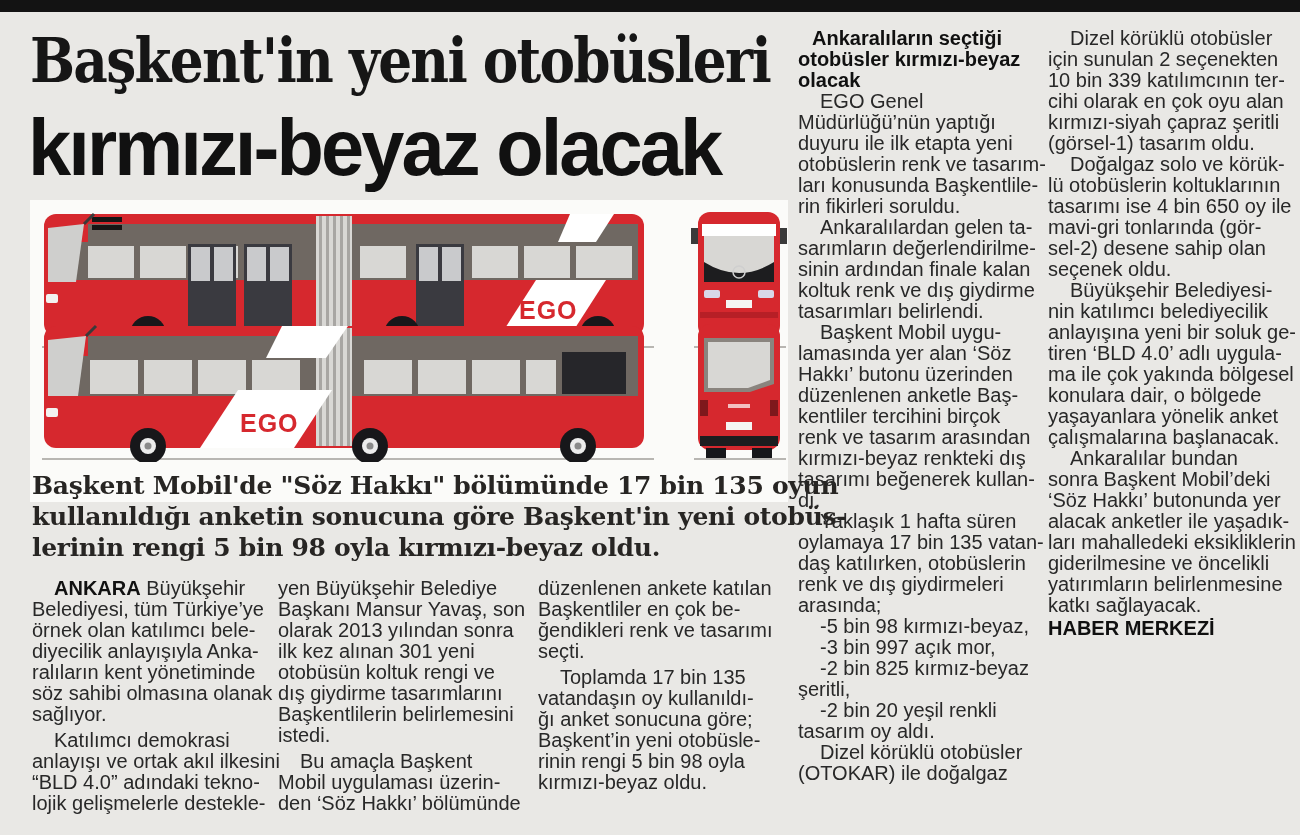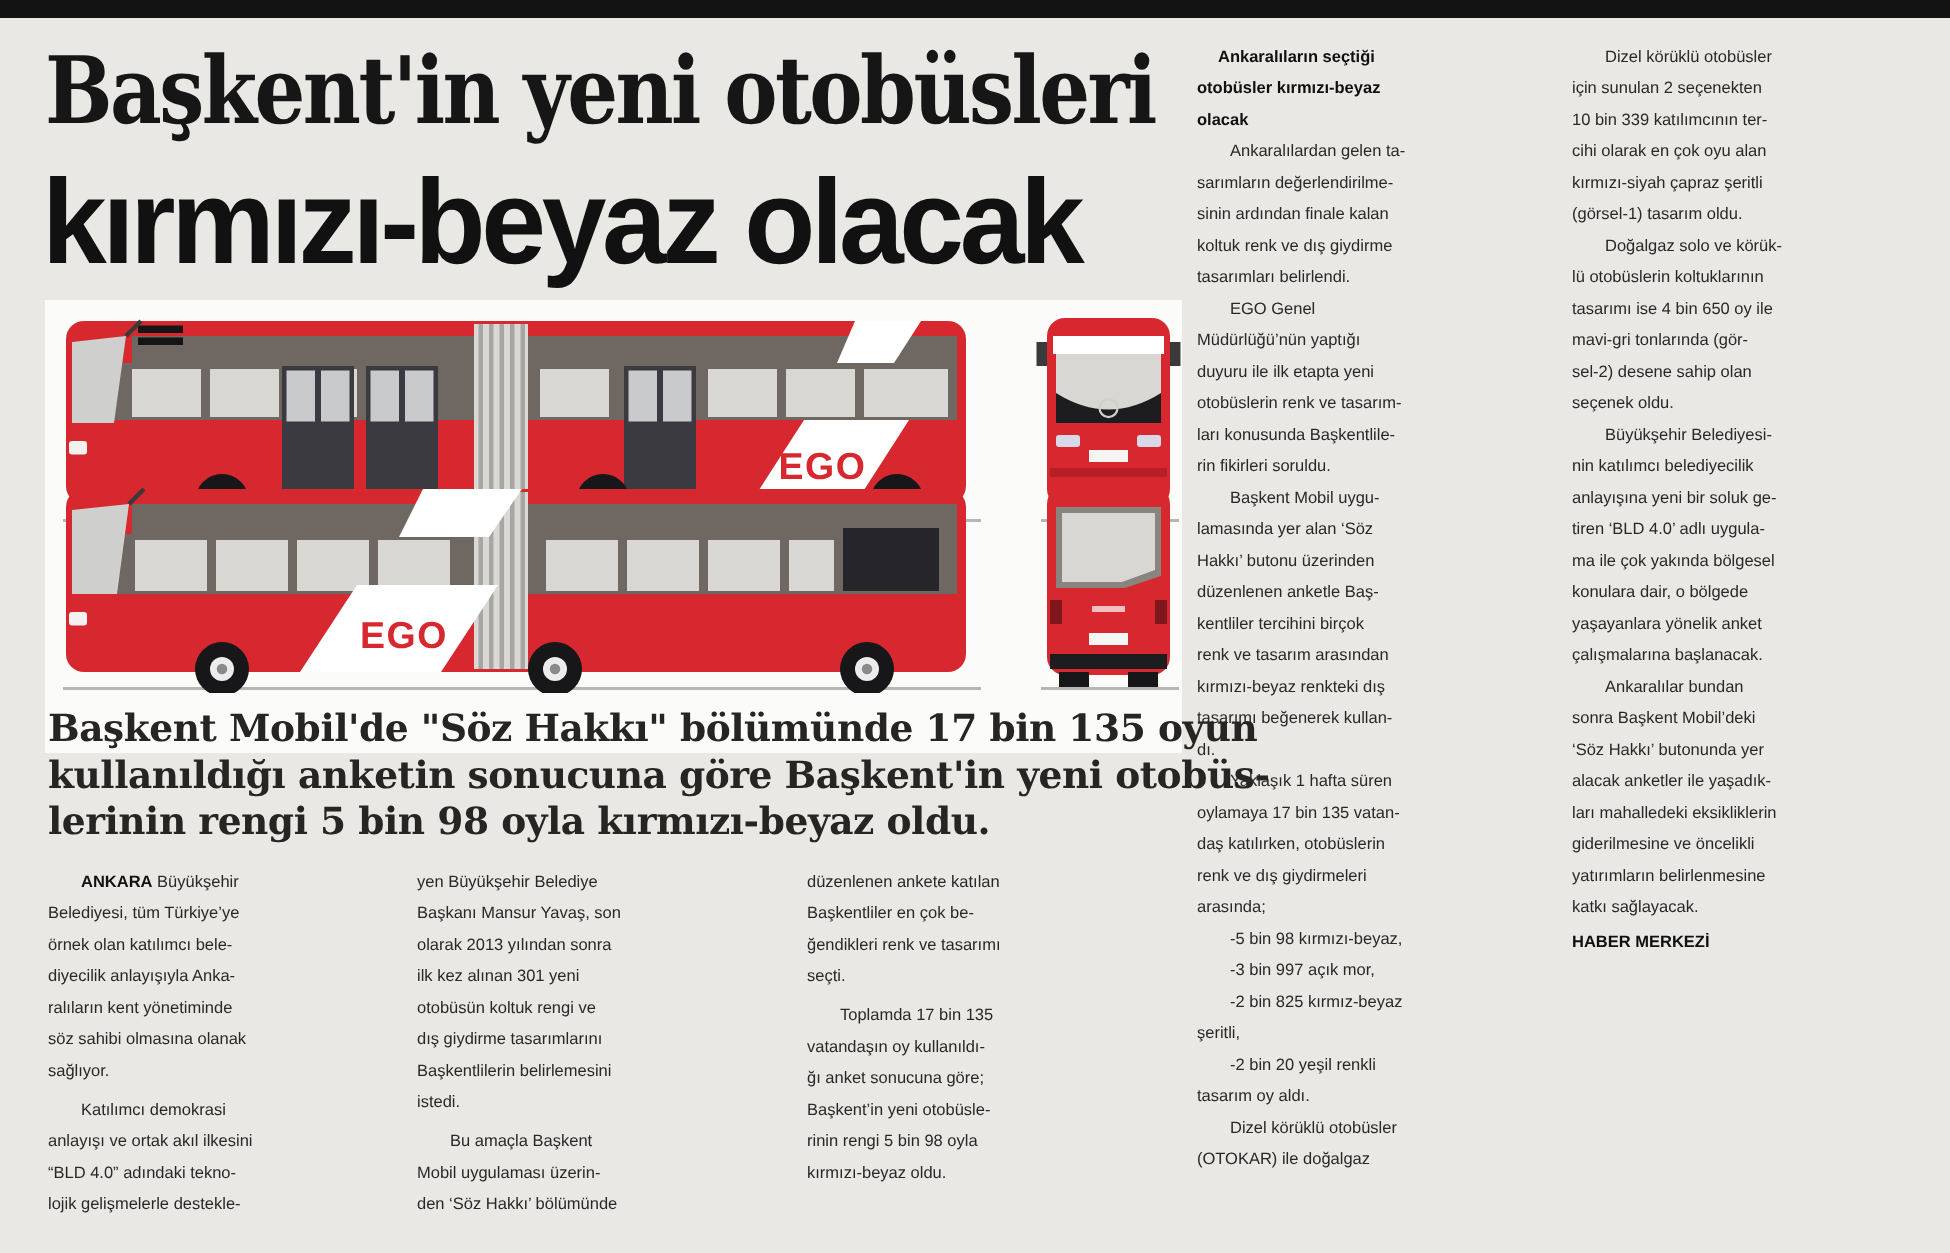--- a/index.html
+++ b/index.html
@@ -26,21 +26,21 @@
   
   .fig{position:absolute;left:30px;top:200px;width:758px;height:302px;background:#fbfbf9}
   .fig svg{display:block}
   
   .deck{
     position:absolute;left:32px;top:470px;width:760px;
     font-family:"DejaVu Serif",serif;font-weight:700;font-size:25px;
     line-height:31px;letter-spacing:-.3px;color:#272523;white-space:pre;
   }
   
-  .col{position:absolute;font-size:11px;line-height:21px;color:#282828}
+  .col{position:absolute;font-size:20px;line-height:21px;color:#282828}
   #col1{left:32px;top:578px;width:240px}
   #col2{left:278px;top:578px;width:246px}
   #col3{left:538px;top:578px;width:248px}
   #col4{left:798px;top:28px;width:240px}
   #col5{left:1048px;top:28px;width:248px}
   .para{margin:0;text-indent:22px;white-space:pre}
   .para.flush{text-indent:0}
   .para.sp{margin-top:5px}
   .colhead{margin:0;font-weight:700;color:#101010;white-space:pre;text-indent:14px}
   .subhead{margin:10px 0 2px 0}
@@ -238,31 +238,31 @@
 ğı anket sonucuna göre;
 Başkent’in yeni otobüsle-
 rinin rengi 5 bin 98 oyla
 kırmızı-beyaz oldu.</p>
 </div>
 
 <div class="col" id="col4">
   <p class="colhead">Ankaralıların seçtiği
 otobüsler kırmızı-beyaz
 olacak</p>
-  <p class="para">Ankaralılardan gelen ta-
-sarımların değerlendirilme-
-sinin ardından finale kalan
-koltuk renk ve dış giydirme
-tasarımları belirlendi.</p>
   <p class="para">EGO Genel
 Müdürlüğü’nün yaptığı
 duyuru ile ilk etapta yeni
 otobüslerin renk ve tasarım-
 ları konusunda Başkentlile-
 rin fikirleri soruldu.</p>
+  <p class="para">Ankaralılardan gelen ta-
+sarımların değerlendirilme-
+sinin ardından finale kalan
+koltuk renk ve dış giydirme
+tasarımları belirlendi.</p>
   <p class="para">Başkent Mobil uygu-
 lamasında yer alan ‘Söz
 Hakkı’ butonu üzerinden
 düzenlenen anketle Baş-
 kentliler tercihini birçok
 renk ve tasarım arasından
 kırmızı-beyaz renkteki dış
 tasarımı beğenerek kullan-
 dı.</p>
   <p class="para">Yaklaşık 1 hafta süren

